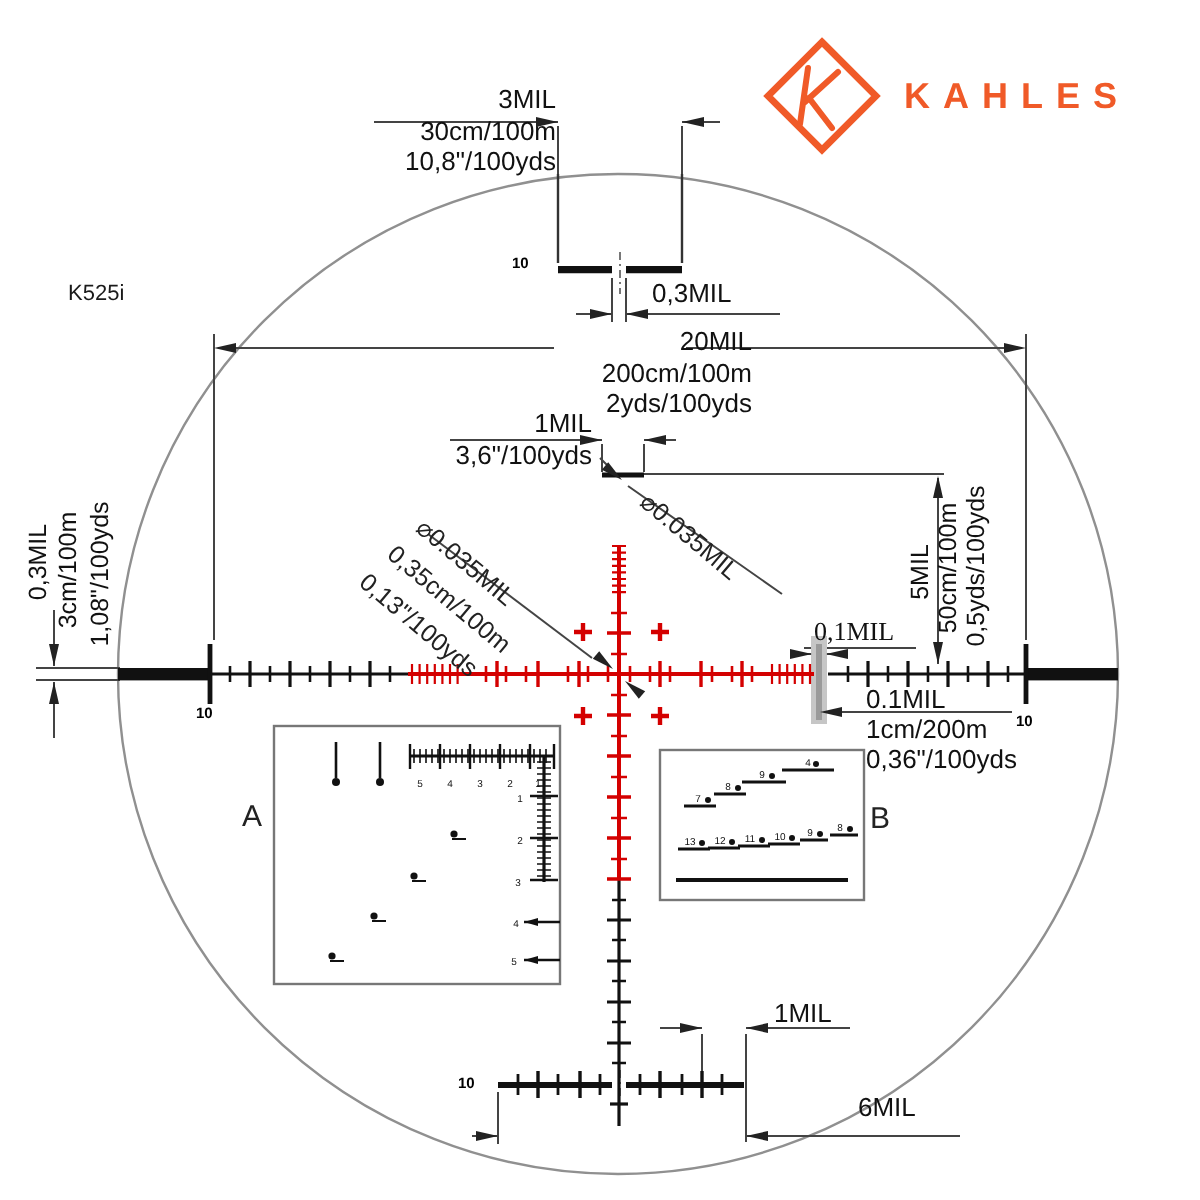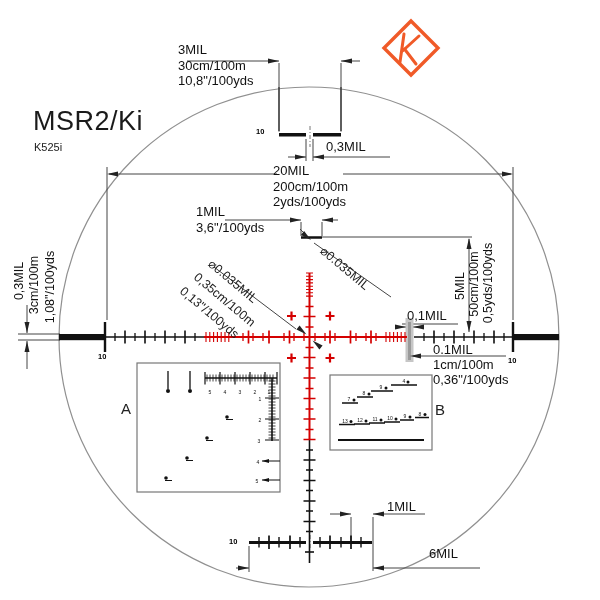--- a/index.html
+++ b/index.html
@@ -1,20 +1,20 @@
 <!DOCTYPE html>
 <html><head>
 <meta charset="utf-8">
 <style>
   html,body{margin:0;padding:0;background:#fff;}
   #canvas{position:relative;width:600px;height:600px;background:#fff;overflow:hidden;
           font-family:"Liberation Sans", sans-serif;color:#111;}
   svg{position:absolute;left:0;top:0;}
   .lab{position:absolute;font-size:13px;line-height:15.5px;color:#111;white-space:nowrap;}
-  .cblock{text-align:left;}
+  .cblock{text-align:right;}
   .vlab{position:absolute;font-size:12.5px;color:#111;white-space:nowrap;
         transform:translate(-50%,-50%) rotate(-90deg);}
   .dlab{position:absolute;font-size:12.5px;color:#222;white-space:nowrap;
         transform:rotate(40deg);transform-origin:0 0;}
   .ten{position:absolute;font-size:7.5px;font-weight:bold;color:#000;}
   .inset-lab{position:absolute;font-size:15px;color:#222;}
   .title{position:absolute;left:33px;top:106px;font-size:27px;color:#1a1a1a;letter-spacing:.5px;}
   .subtitle{position:absolute;left:34px;top:141px;font-size:11px;color:#1a1a1a;}
   .brandword{position:absolute;left:452px;top:38px;font-size:18px;font-weight:bold;
              letter-spacing:6.5px;color:#f05a28;}
@@ -191,22 +191,22 @@
     <g>
       <polygon points="411,21 438,48 411,75 384,48" fill="#fff" stroke="#f05a28" stroke-width="3.4"></polygon>
       <g stroke="#f05a28" stroke-width="3" fill="none" stroke-linecap="round">
         <path d="M404 34L400 62"></path>
         <path d="M419 36L402.5 51"></path>
         <path d="M404.5 49L416 64"></path>
       </g>
     </g>
   </svg>
 
-  <div class="title">MSR2/Ki</div>
   <div class="subtitle">K525i</div>
+  <div class="brandword">KAHLES</div>
 
   <div class="lab cblock" style="left:178px;top:42px;width:100px;">
     <div>3MIL</div>
     <div>30cm/100m</div>
     <div>10,8"/100yds</div>
   </div>
 
   <div class="lab" style="left:326px;top:139px;">0,3MIL</div>
 
   <div class="lab cblock" style="left:273px;top:163px;width:103px;">
@@ -226,25 +226,25 @@
   <div class="dlab" style="left:186px;top:284px;">0,13"/100yds</div>
 
   <div class="vlab" style="left:460px;top:286px;">5MIL</div>
   <div class="vlab" style="left:474px;top:284px;">50cm/100m</div>
   <div class="vlab" style="left:488px;top:283px;">0,5yds/100yds</div>
 
   <div class="vlab" style="left:19px;top:281px;">0,3MIL</div>
   <div class="vlab" style="left:34px;top:285px;">3cm/100m</div>
   <div class="vlab" style="left:50px;top:287px;">1,08"/100yds</div>
 
-  <div class="lab" style="left:407px;top:308px;">0,1MIL</div>
+  <div class="lab" style="left:407px;top:308px;font-family:Liberation Serif, serif;">0,1MIL</div>
 
   <div class="lab" style="left:433px;top:342px;line-height:15px;">
     <div>0.1MIL</div>
-    <div>1cm/100m</div>
+    <div>1cm/200m</div>
     <div>0,36"/100yds</div>
   </div>
 
   <div class="lab" style="left:387px;top:499px;">1MIL</div>
   <div class="lab" style="left:429px;top:546px;text-align:center;">6MIL</div>
 
   <div class="ten" style="left:98px;top:352px;">10</div>
   <div class="ten" style="left:256px;top:127px;">10</div>
   <div class="ten" style="left:508px;top:356px;">10</div>
   <div class="ten" style="left:229px;top:537px;">10</div>

